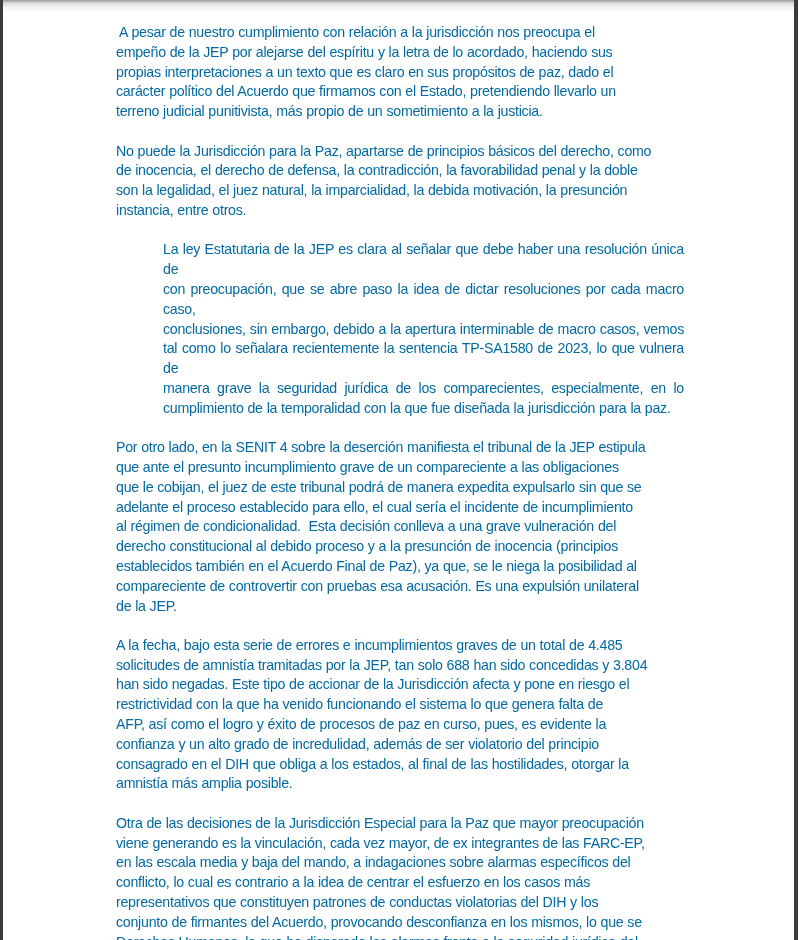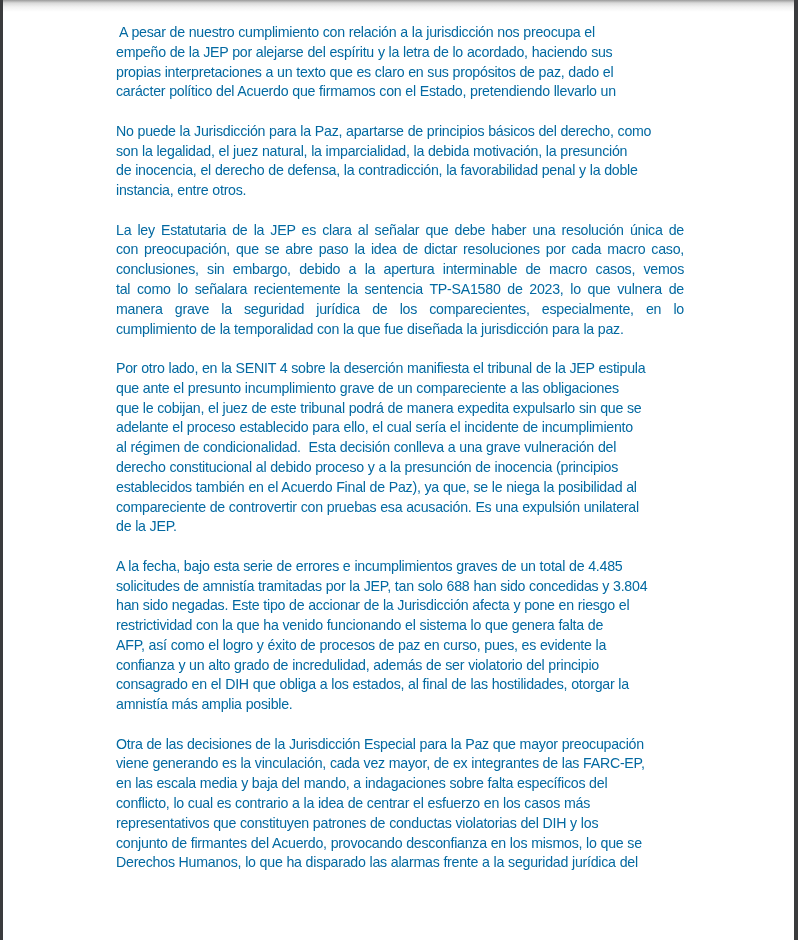--- a/index.html
+++ b/index.html
@@ -55,46 +55,48 @@
       text-align: justify;
     }
     .line {
       display: block;
       white-space: nowrap;
     }
     .para.justify .line {
       text-align: justify;
       text-align-last: justify;
       white-space: normal;
+      margin-left: 47px;
     }
     .para.justify .line.last {
       text-align-last: left;
     }
   </style>
 </head>
 <body>
 
 <div class="viewport">
   <div class="edge-top"></div>
   <div class="edge-left"></div>
   <div class="edge-right"></div>
 
   <div class="page">
 
     <p class="para">
       <span class="line" style="white-space:pre"> A pesar de nuestro cumplimiento con relación a la jurisdicción nos preocupa el</span>
       <span class="line">empeño de la JEP por alejarse del espíritu y la letra de lo acordado, haciendo sus</span>
       <span class="line">propias interpretaciones a un texto que es claro en sus propósitos de paz, dado el</span>
       <span class="line">carácter político del Acuerdo que firmamos con el Estado, pretendiendo llevarlo un</span>
+      <span class="line">terreno judicial punitivista, más propio de un sometimiento a la justicia.</span>
     </p>
 
     <p class="para">
       <span class="line">No puede la Jurisdicción para la Paz, apartarse de principios básicos del derecho, como</span>
+      <span class="line">de inocencia, el derecho de defensa, la contradicción, la favorabilidad penal y la doble</span>
       <span class="line">son la legalidad, el juez natural, la imparcialidad, la debida motivación, la presunción</span>
-      <span class="line">de inocencia, el derecho de defensa, la contradicción, la favorabilidad penal y la doble</span>
       <span class="line">instancia, entre otros.</span>
     </p>
 
     <p class="para justify">
       <span class="line">La ley Estatutaria de la JEP es clara al señalar que debe haber una resolución única de</span>
       <span class="line">con preocupación, que se abre paso la idea de dictar resoluciones por cada macro caso,</span>
       <span class="line">conclusiones, sin embargo, debido a la apertura interminable de macro casos, vemos</span>
       <span class="line">tal como lo señalara recientemente la sentencia TP-SA1580 de 2023, lo que vulnera de</span>
       <span class="line">manera grave la seguridad jurídica de los comparecientes, especialmente, en lo</span>
       <span class="line last">cumplimiento de la temporalidad con la que fue diseñada la jurisdicción para la paz.</span>
@@ -119,21 +121,21 @@
       <span class="line">restrictividad con la que ha venido funcionando el sistema lo que genera falta de</span>
       <span class="line">AFP, así como el logro y éxito de procesos de paz en curso, pues, es evidente la</span>
       <span class="line">confianza y un alto grado de incredulidad, además de ser violatorio del principio</span>
       <span class="line">consagrado en el DIH que obliga a los estados, al final de las hostilidades, otorgar la</span>
       <span class="line">amnistía más amplia posible.</span>
     </p>
 
     <p class="para">
       <span class="line">Otra de las decisiones de la Jurisdicción Especial para la Paz que mayor preocupación</span>
       <span class="line">viene generando es la vinculación, cada vez mayor, de ex integrantes de las FARC-EP,</span>
-      <span class="line">en las escala media y baja del mando, a indagaciones sobre falta específicos del</span>
+      <span class="line">en las escala media y baja del mando, a indagaciones sobre alarmas específicos del</span>
       <span class="line">conflicto, lo cual es contrario a la idea de centrar el esfuerzo en los casos más</span>
       <span class="line">representativos que constituyen patrones de conductas violatorias del DIH y los</span>
       <span class="line">conjunto de firmantes del Acuerdo, provocando desconfianza en los mismos, lo que se</span>
       <span class="line">Derechos Humanos, lo que ha disparado las alarmas frente a la seguridad jurídica del</span>
     </p>
 
   </div>
 </div>
 
 </body></html>

